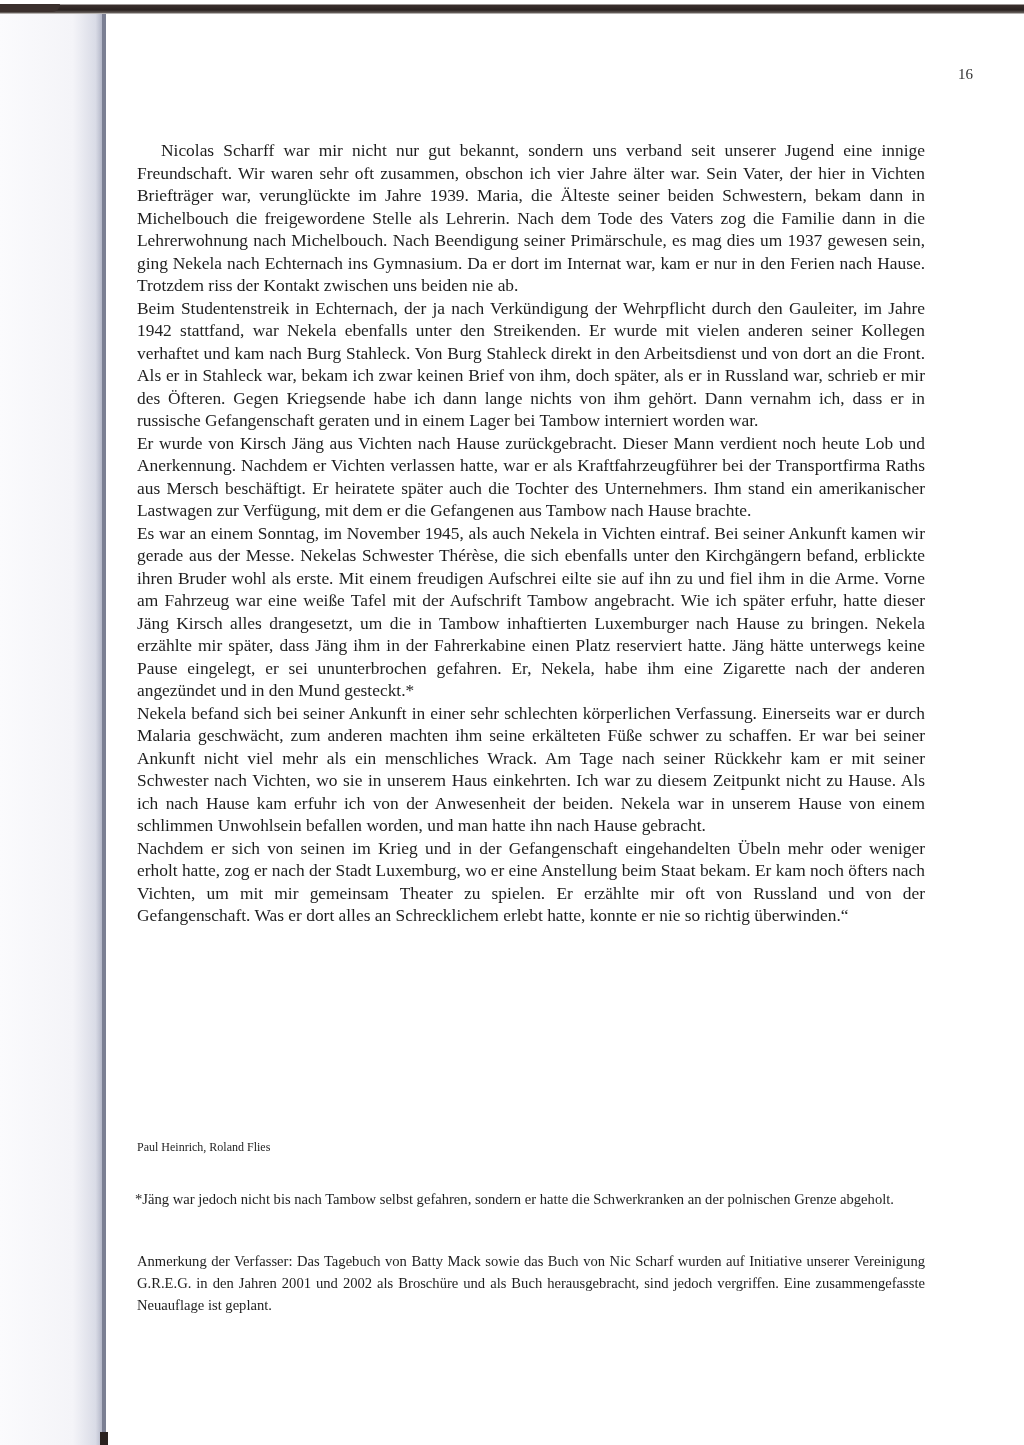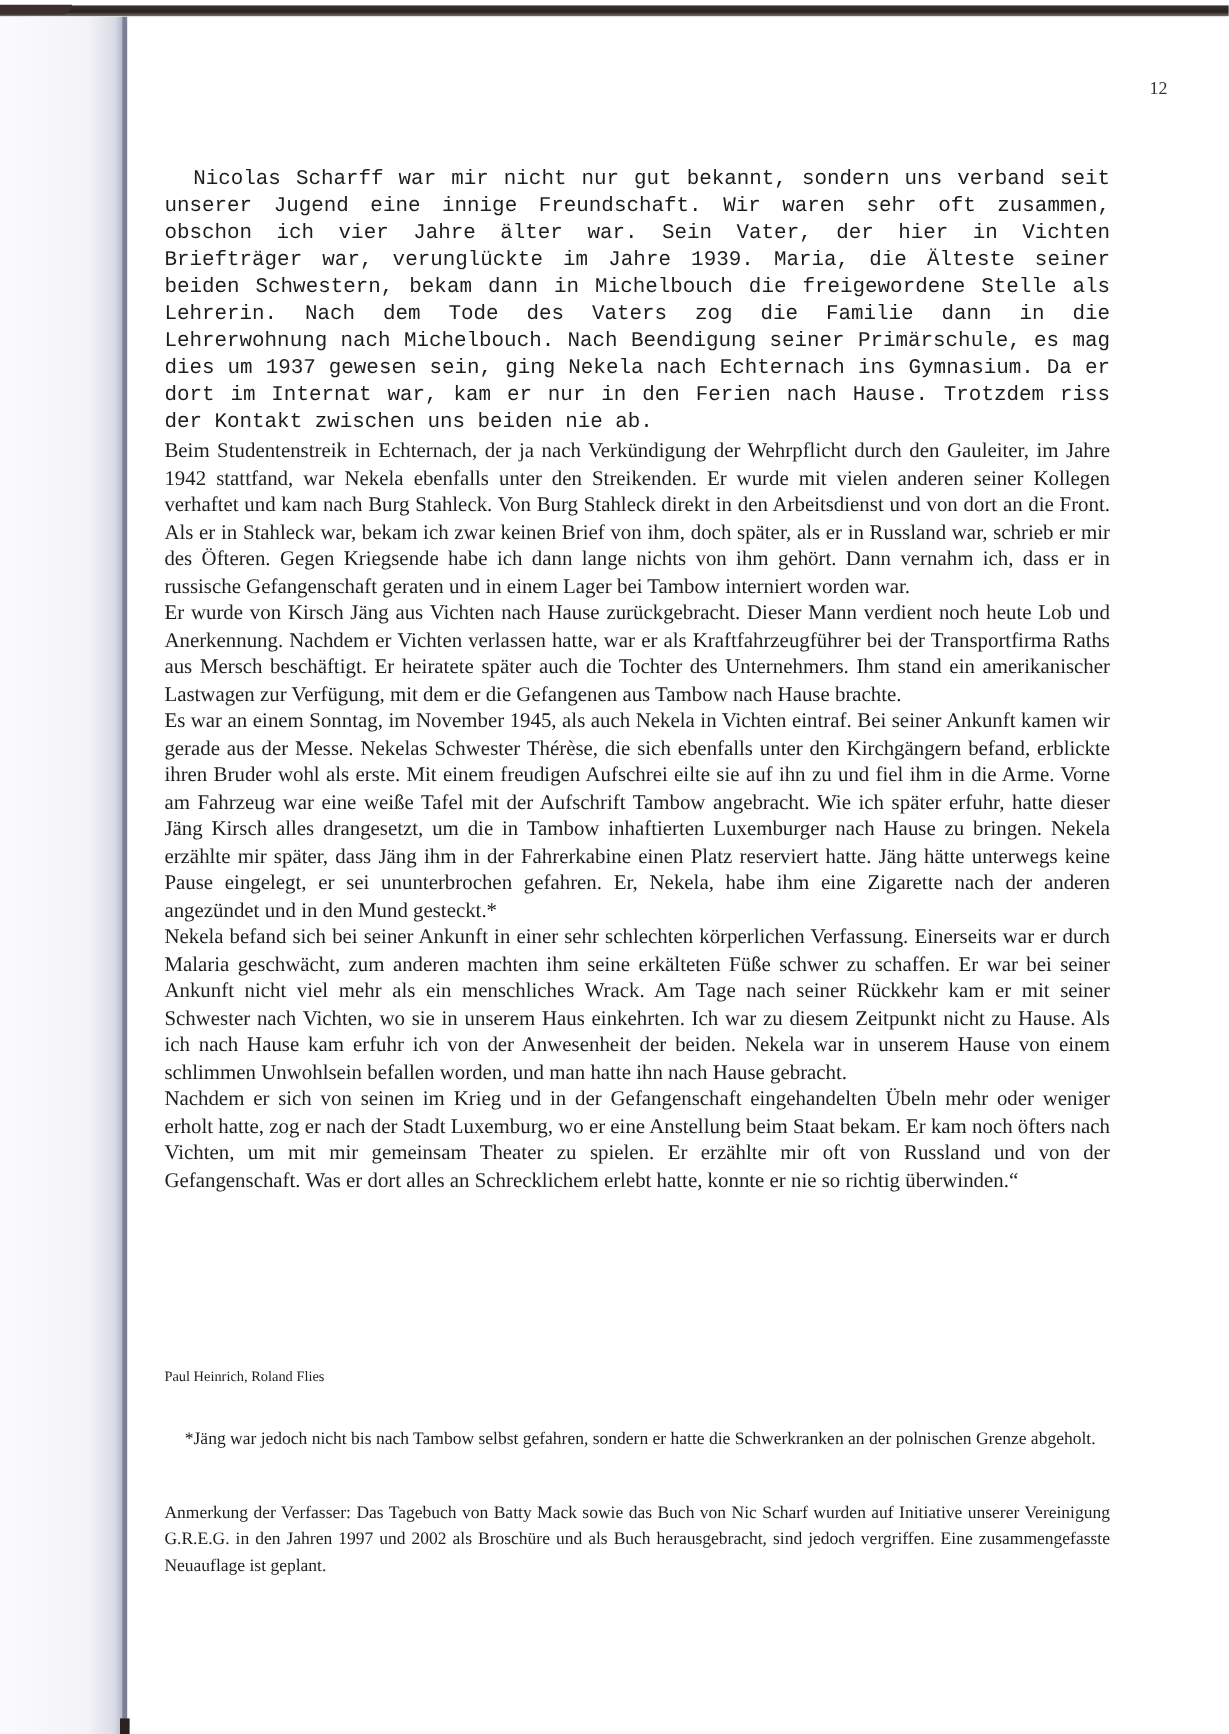--- a/index.html
+++ b/index.html
@@ -31,50 +31,50 @@
   }
   .page-number {
     position:absolute; left:958px; top:66px; font-size:15px; color:#333;
   }
   .body-text {
     position:absolute; left:137px; top:139px; width:788px;
     font-size:17.4px; line-height:22.5px;
     text-align:justify;
   }
   .body-text p { margin:0; }
-  .body-text p.indent { text-indent:24px;font-family:Liberation Mono, monospace; }
+  .body-text p.indent { text-indent:24px; }
   .signature {
     position:absolute; left:137px; top:1140px; font-size:12px;
   }
   .footnote {
-    position:absolute; left:154px; top:1188px; width:788px;
+    position:absolute; left:135px; top:1188px; width:788px;
     font-size:14.6px; line-height:22px; text-align:justify;
   }
   .note {
     position:absolute; left:137px; top:1250px; width:788px;
     font-size:14.6px; line-height:22px; text-align:justify;
   }
 </style>
 </head>
 <body>
 
 <div class="topbar"></div>
 <div class="topbar-left"></div>
 <div class="leftpage"></div>
 <div class="spine"></div>
 <div class="spine-bottom"></div>
 
-<div class="page-number">12</div>
+<div class="page-number">16</div>
 
 <div class="body-text">
   <p class="indent">Nicolas Scharff war mir nicht nur gut bekannt, sondern uns verband seit unserer Jugend eine innige Freundschaft. Wir waren sehr oft zusammen, obschon ich vier Jahre älter war. Sein Vater, der hier in Vichten Briefträger war, verunglückte im Jahre 1939. Maria, die Älteste seiner beiden Schwestern, bekam dann in Michelbouch die freigewordene Stelle als Lehrerin. Nach dem Tode des Vaters zog die Familie dann in die Lehrerwohnung nach Michelbouch. Nach Beendigung seiner Primärschule, es mag dies um 1937 gewesen sein, ging Nekela nach Echternach ins Gymnasium. Da er dort im Internat war, kam er nur in den Ferien nach Hause. Trotzdem riss der Kontakt zwischen uns beiden nie ab.</p>
   <p>Beim Studentenstreik in Echternach, der ja nach Verkündigung der Wehrpflicht durch den Gauleiter, im Jahre 1942 stattfand, war Nekela ebenfalls unter den Streikenden. Er wurde mit vielen anderen seiner Kollegen verhaftet und kam nach Burg Stahleck. Von Burg Stahleck direkt in den Arbeitsdienst und von dort an die Front. Als er in Stahleck war, bekam ich zwar keinen Brief von ihm, doch später, als er in Russland war, schrieb er mir des Öfteren. Gegen Kriegsende habe ich dann lange nichts von ihm gehört. Dann vernahm ich, dass er in russische Gefangenschaft geraten und in einem Lager bei Tambow interniert worden war.</p>
   <p>Er wurde von Kirsch Jäng aus Vichten nach Hause zurückgebracht. Dieser Mann verdient noch heute Lob und Anerkennung. Nachdem er Vichten verlassen hatte, war er als Kraftfahrzeugführer bei der Transportfirma Raths aus Mersch beschäftigt. Er heiratete später auch die Tochter des Unternehmers. Ihm stand ein amerikanischer Lastwagen zur Verfügung, mit dem er die Gefangenen aus Tambow nach Hause brachte.</p>
   <p>Es war an einem Sonntag, im November 1945, als auch Nekela in Vichten eintraf. Bei seiner Ankunft kamen wir gerade aus der Messe. Nekelas Schwester Thérèse, die sich ebenfalls unter den Kirchgängern befand, erblickte ihren Bruder wohl als erste. Mit einem freudigen Aufschrei eilte sie auf ihn zu und fiel ihm in die Arme. Vorne am Fahrzeug war eine weiße Tafel mit der Aufschrift Tambow angebracht. Wie ich später erfuhr, hatte dieser Jäng Kirsch alles drangesetzt, um die in Tambow inhaftierten Luxemburger nach Hause zu bringen. Nekela erzählte mir später, dass Jäng ihm in der Fahrerkabine einen Platz reserviert hatte. Jäng hätte unterwegs keine Pause eingelegt, er sei ununterbrochen gefahren. Er, Nekela, habe ihm eine Zigarette nach der anderen angezündet und in den Mund gesteckt.*</p>
   <p>Nekela befand sich bei seiner Ankunft in einer sehr schlechten körperlichen Verfassung. Einerseits war er durch Malaria geschwächt, zum anderen machten ihm seine erkälteten Füße schwer zu schaffen. Er war bei seiner Ankunft nicht viel mehr als ein menschliches Wrack. Am Tage nach seiner Rückkehr kam er mit seiner Schwester nach Vichten, wo sie in unserem Haus einkehrten. Ich war zu diesem Zeitpunkt nicht zu Hause. Als ich nach Hause kam erfuhr ich von der Anwesenheit der beiden. Nekela war in unserem Hause von einem schlimmen Unwohlsein befallen worden, und man hatte ihn nach Hause gebracht.</p>
   <p>Nachdem er sich von seinen im Krieg und in der Gefangenschaft eingehandelten Übeln mehr oder weniger erholt hatte, zog er nach der Stadt Luxemburg, wo er eine Anstellung beim Staat bekam. Er kam noch öfters nach Vichten, um mit mir gemeinsam Theater zu spielen. Er erzählte mir oft von Russland und von der Gefangenschaft. Was er dort alles an Schrecklichem erlebt hatte, konnte er nie so richtig überwinden.“</p>
 </div>
 
 <div class="signature">Paul Heinrich, Roland Flies</div>
 
 <div class="footnote">*Jäng war jedoch nicht bis nach Tambow selbst gefahren, sondern er hatte die Schwerkranken an der polnischen Grenze abgeholt.</div>
 
-<div class="note">Anmerkung der Verfasser: Das Tagebuch von Batty Mack sowie das Buch von Nic Scharf wurden auf Initiative unserer Vereinigung G.R.E.G. in den Jahren 1997 und 2002 als Broschüre und als Buch herausgebracht, sind jedoch vergriffen. Eine zusammengefasste Neuauflage ist geplant.</div>
+<div class="note">Anmerkung der Verfasser: Das Tagebuch von Batty Mack sowie das Buch von Nic Scharf wurden auf Initiative unserer Vereinigung G.R.E.G. in den Jahren 2001 und 2002 als Broschüre und als Buch herausgebracht, sind jedoch vergriffen. Eine zusammengefasste Neuauflage ist geplant.</div>
 
 </body></html>

